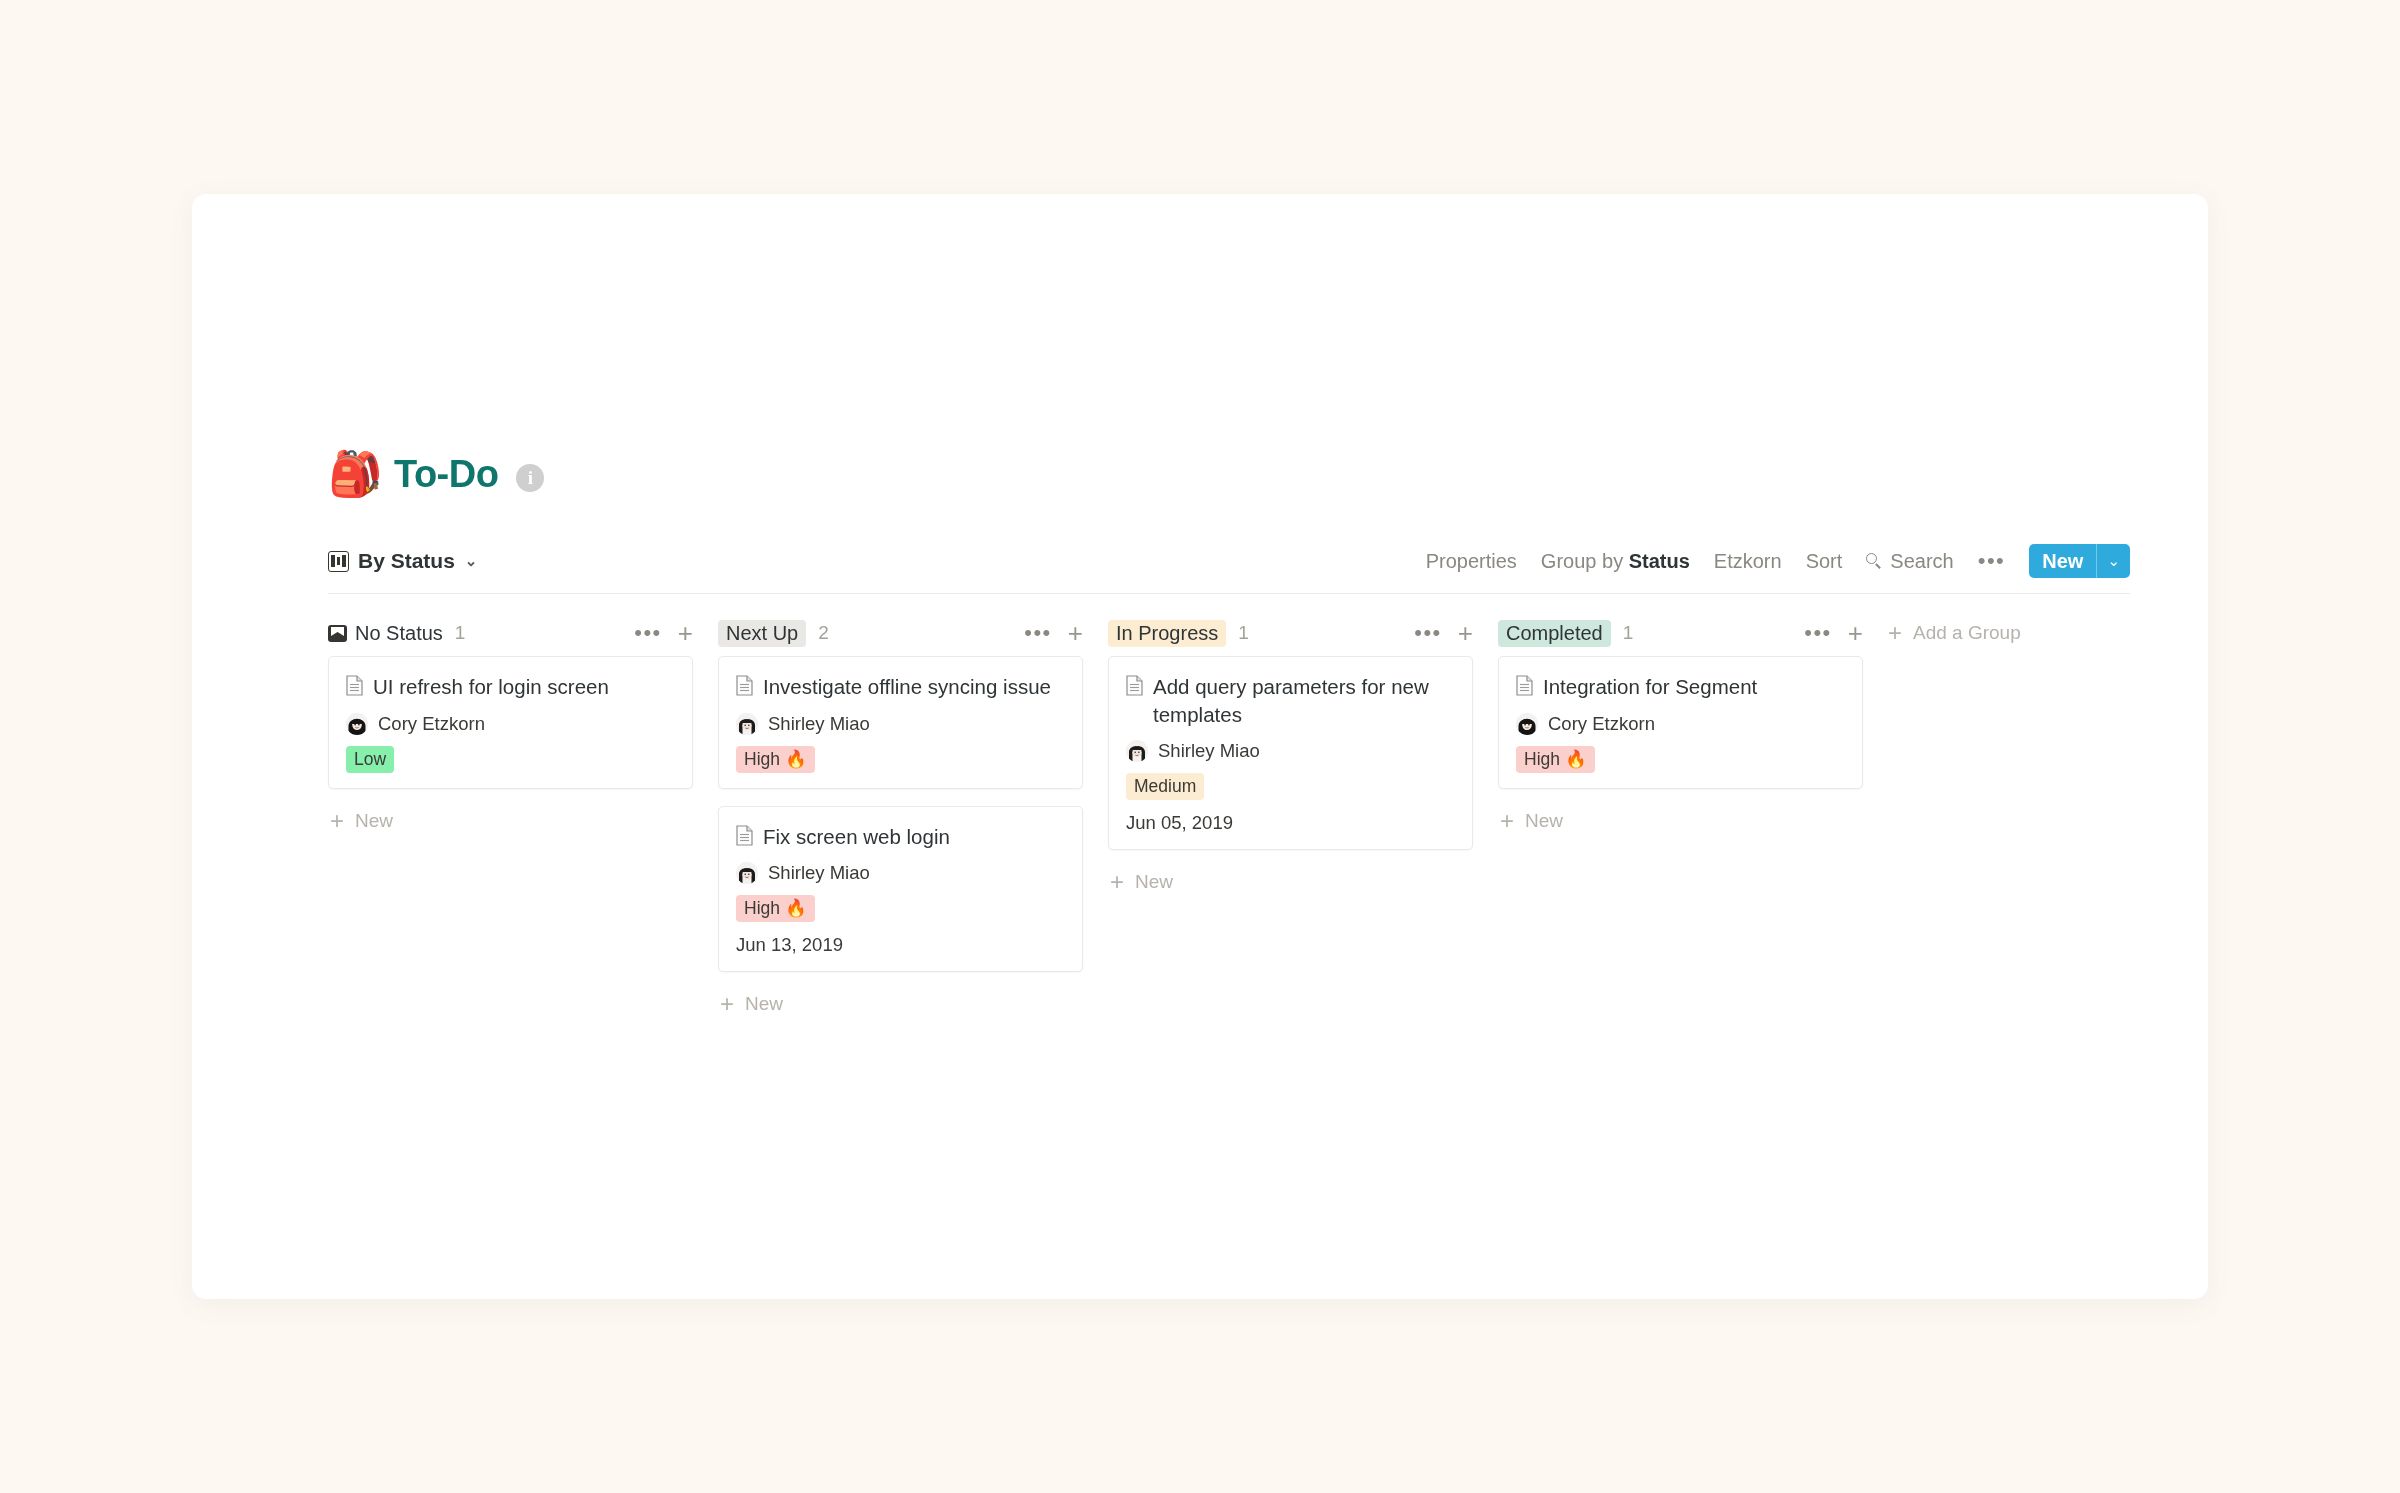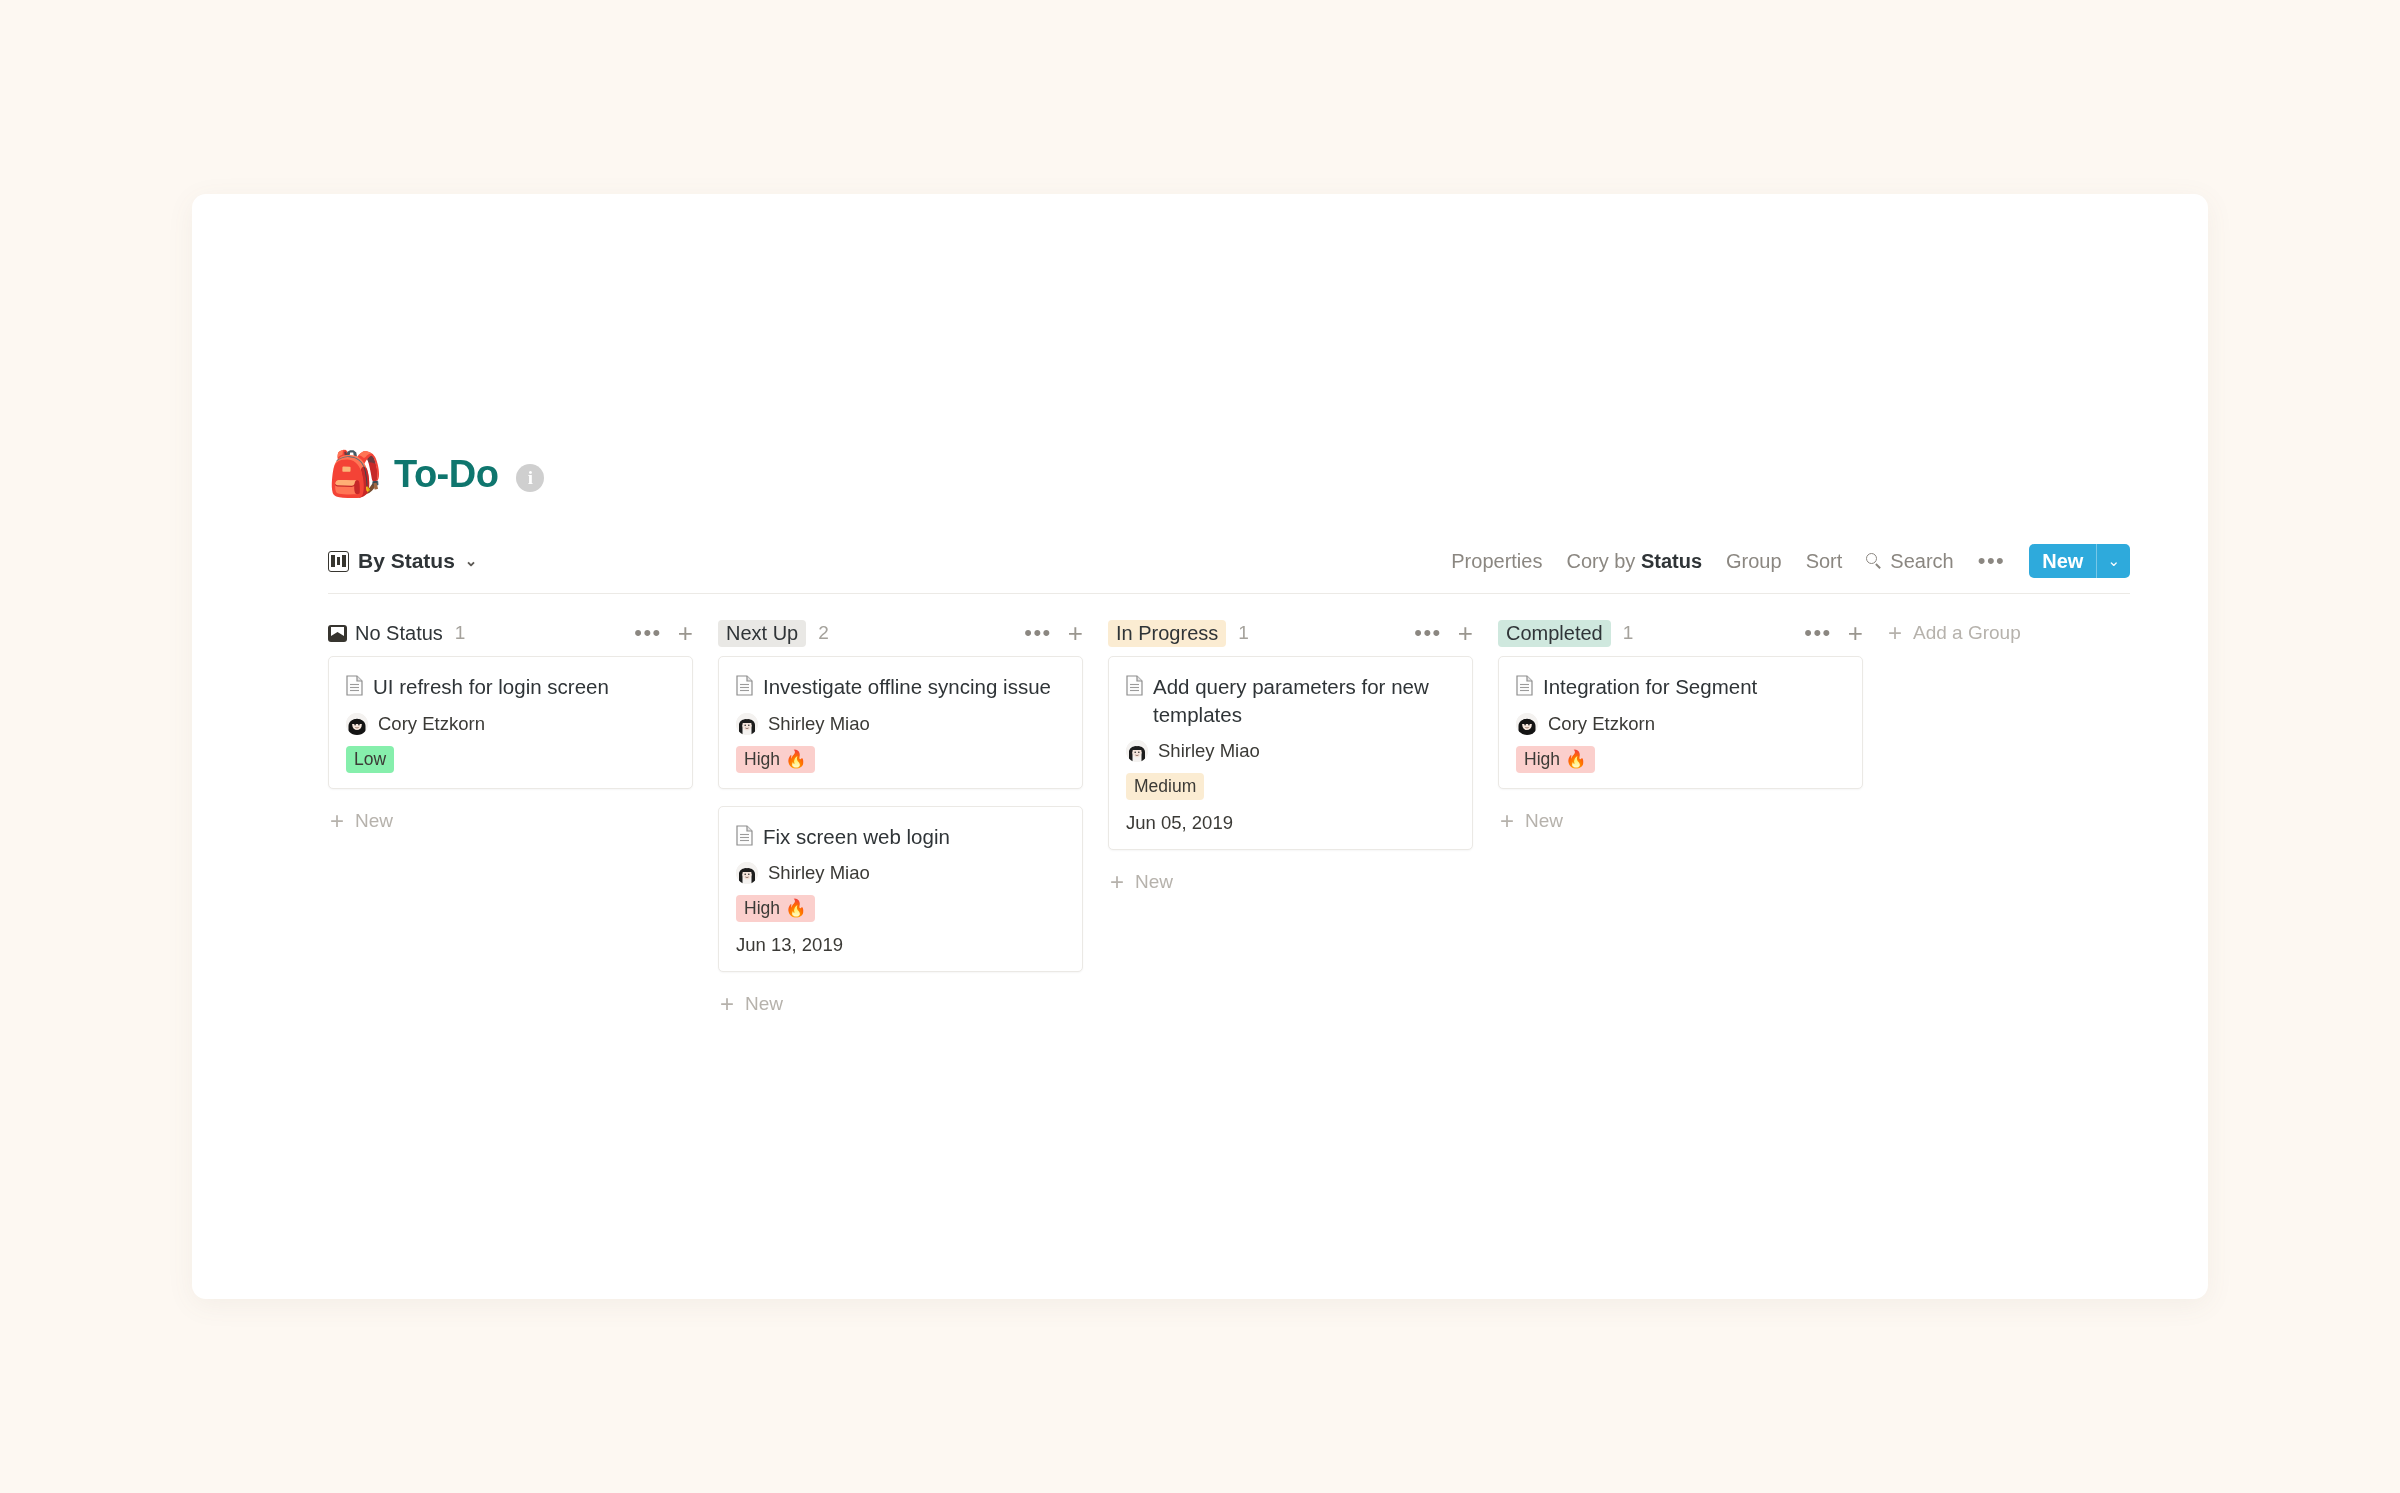--- a/index.html
+++ b/index.html
@@ -361,22 +361,22 @@
             <i></i>
             <i></i>
             <i></i>
           </span>
         <span>By Status</span>
         <span class="chev">⌄</span>
       </div>
 
       <div class="toolbar-right">
         <span class="tb-item">Properties</span>
-        <span class="tb-item"><span>Cory by </span><b>Status</b></span>
-        <span class="tb-item">Group</span>
+        <span class="tb-item"><span>Group by </span><b>Status</b></span>
+        <span class="tb-item">Etzkorn</span>
         <span class="tb-item">Sort</span>
         <span class="tb-item tb-search">
           <span class="search-glyph"></span>
           <span>Search</span>
         </span>
         <span class="dots">•••</span>
         <span class="new-btn">
           <span class="lbl">New</span>
           <span class="sep"></span>
           <span class="caret">⌄</span>

